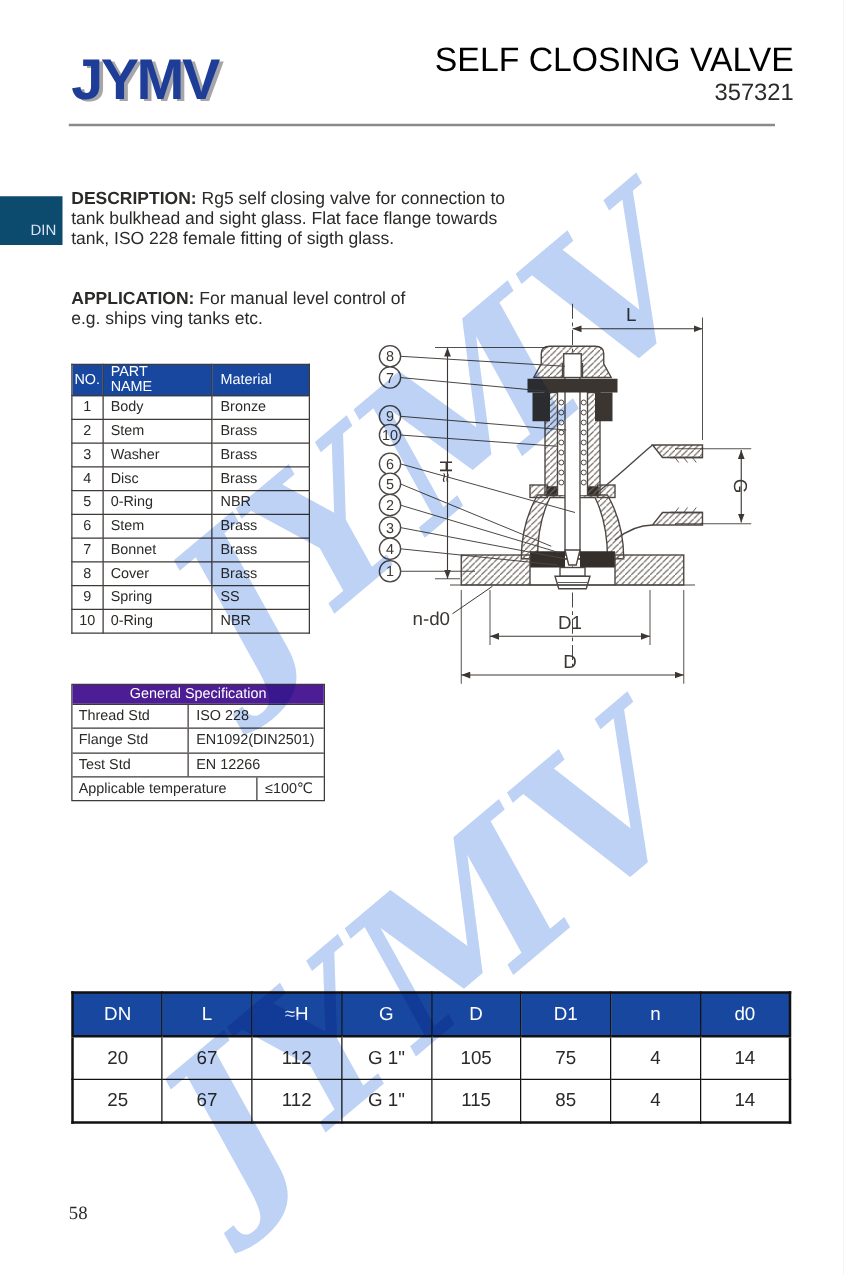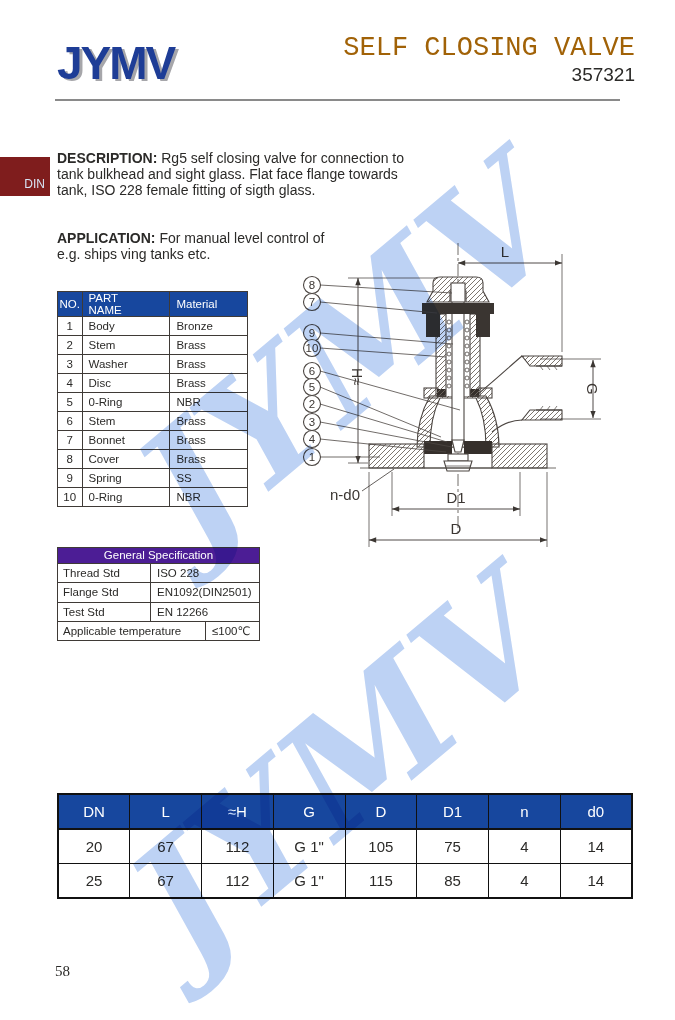--- a/index.html
+++ b/index.html
@@ -10,26 +10,26 @@
   .watermark{position:absolute;display:flex;align-items:center;justify-content:center;
              font-family:"DejaVu Serif","Liberation Serif",serif;font-style:italic;font-weight:bold;
              font-size:158px;letter-spacing:2px;color:#bdd2f4;mix-blend-mode:multiply;
              pointer-events:none;z-index:6;white-space:nowrap;}
   .wm1{left:95px;top:235px;width:510px;height:230px;transform:rotate(-40deg);}
   .wm2{left:88px;top:650px;width:510px;height:230px;transform:rotate(-40deg);}
 
   
   .logo{position:absolute;left:57px;top:36px;font-size:46px;font-weight:bold;letter-spacing:-2px;
         color:#1e3d96;text-shadow:3px 2px 0 #a6a6aa;z-index:2;}
-  .title{position:absolute;right:40px;top:33px;font-size:27px;color:#a16207;z-index:2;white-space:nowrap;font-family:Liberation Mono, monospace;}
+  .title{position:absolute;right:40px;top:33px;font-size:27px;color:#000000;z-index:2;white-space:nowrap;}
   .product-code{position:absolute;right:40px;top:64px;font-size:19px;z-index:2;}
   .header-rule{position:absolute;left:55px;top:99px;width:565px;height:2px;background:#8a8a8a;z-index:2;}
 
   
-  .din-tab{position:absolute;left:0;top:157px;width:50px;height:39px;background:#7f1d1d;
+  .din-tab{position:absolute;left:0;top:157px;width:50px;height:39px;background:#0c4a6e;
            color:#d8e4f5;font-size:12px;display:flex;align-items:flex-end;justify-content:flex-end;
            padding:0 5px 5px 0;box-sizing:border-box;z-index:2;}
 
   
   .desc{position:absolute;left:57px;top:136px;width:348px;font-size:14px;line-height:16px;z-index:2;}
   .appl{position:absolute;left:57px;top:216px;width:285px;font-size:14px;line-height:16px;z-index:2;}
   .blk-label{font-weight:bold;}
 
   
   table{border-collapse:collapse;}

